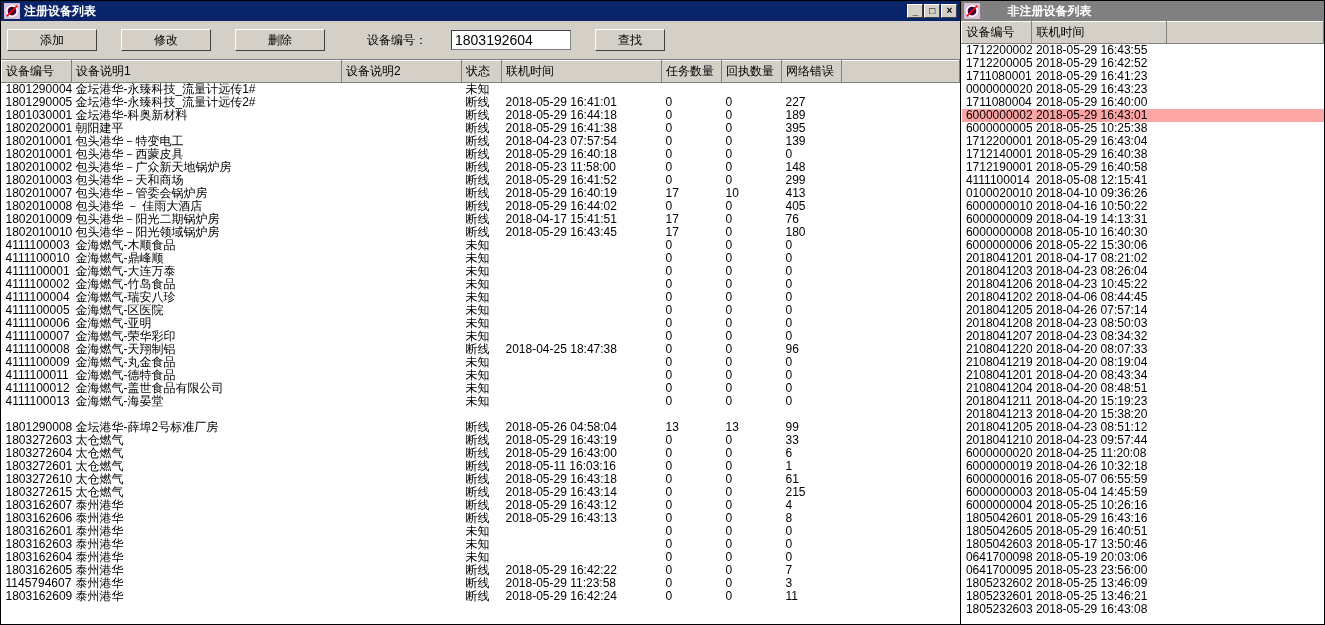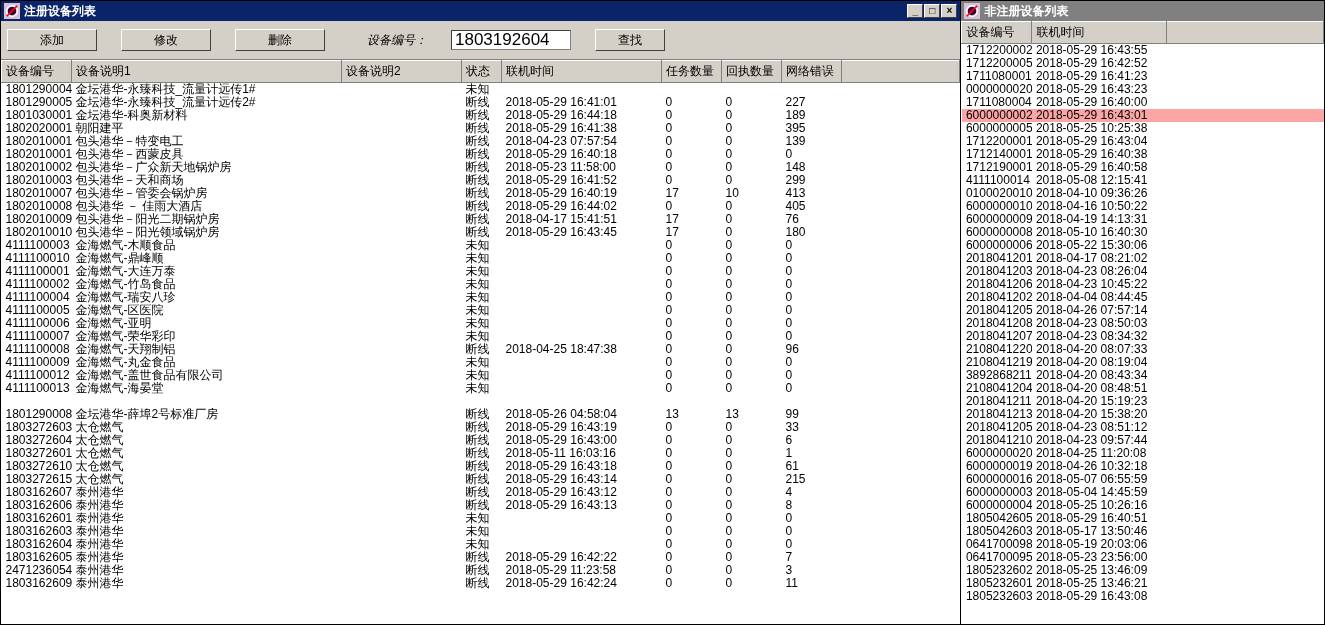--- a/index.html
+++ b/index.html
@@ -1,30 +1,30 @@
 <!DOCTYPE html>
 <html><head>
 <meta charset="utf-8">
 <style>
   * { box-sizing: border-box; margin: 0; padding: 0; font-family: "SimSun", "Microsoft YaHei", Arial, sans-serif; font-size: 12px; }
   body { background: #fff; width: 1325px; height: 625px; overflow: hidden; display: flex; }
   .window { display: flex; flex-direction: column; height: 625px; border: 1px solid #000; }
   .window-left { width: 965px; justify-content: space-between; }
   .window-right { width: 365px; border-left: none; }
   .titlebar { background: linear-gradient(to bottom, #0a246a, #0a246a); color: #fff; display: flex; align-items: center; padding: 2px 3px; height: 20px; font-weight: bold; }
-  .titlebar.inactive { background: #808080; }
+  .titlebar.inactive { background: #808080; gap: 23px; }
   .titlebar .icon { width: 16px; height: 16px; background: #d9c0d9; margin-right: 4px; display: inline-flex; align-items: center; justify-content: center; }
   .titlebar .icon svg { width:14px; height:14px; }
   .titlebar .title { flex: 1; }
   .titlebar .controls { display: flex; gap: 1px; }
   .titlebar .controls .btn { width: 16px; height: 14px; background: #d4d0c8; border: 1px solid #fff; border-right-color:#404040; border-bottom-color:#404040; color: #000; display: flex; align-items: center; justify-content: center; font-family: Arial; font-size: 10px; line-height: 1; }
   .toolbar { background: #d4d0c8; padding: 8px 6px; display: flex; align-items: center; gap: 24px; border-bottom: 1px solid #808080; }
   .toolbar .tbtn { width: 90px; height: 22px; background: #d4d0c8; border: 1px solid #fff; border-right-color:#404040; border-bottom-color:#404040; display: flex; align-items: center; justify-content: center; cursor: pointer; }
-  .toolbar .label { margin-left: 18px; font-style: italic; }
-  .toolbar input { width: 120px; height: 20px; border: 1px solid #808080; border-top-color:#404040; border-left-color:#404040; background: #fff; padding: 0 3px; font-size: 17px; }
+  .toolbar .label { margin-left: 18px; }
+  .toolbar input { width: 120px; height: 20px; border: 1px solid #808080; border-top-color:#404040; border-left-color:#404040; background: #fff; padding: 0 3px; font-size: 14px; }
   .table-wrap { flex: 1; overflow: auto; position: relative; }
   table { border-collapse: collapse; width: 100%; background: #fff; table-layout: fixed; }
   th { background: #d4d0c8; border: 1px solid #fff; border-right-color:#808080; border-bottom-color:#808080; text-align: left; padding: 2px 4px; font-weight: normal; position: sticky; top:0; white-space: nowrap; overflow: hidden; height:18px;margin-top:40px; }
   td { padding: 0 4px; height: 13px; line-height: 13px; white-space: nowrap; overflow: hidden; text-overflow: clip; border: none; }
   tr.selected td { background: #fca5a5; }
   
   .main-table col.c-id { width: 70px; }
   .main-table col.c-d1 { width: 270px; }
   .main-table col.c-d2 { width: 120px; }
   .main-table col.c-st { width: 40px; }
@@ -332,20 +332,31 @@
             <td>金海燃气-丸金食品</td>
             <td></td>
             <td>未知</td>
             <td></td>
             <td>0</td>
             <td>0</td>
             <td>0</td>
             <td></td>
           </tr>
           <tr>
+            <td>4111100011</td>
+            <td>金海燃气-德特食品</td>
+            <td></td>
+            <td>未知</td>
+            <td></td>
+            <td>0</td>
+            <td>0</td>
+            <td>0</td>
+            <td></td>
+          </tr>
+          <tr>
             <td>4111100012</td>
             <td>金海燃气-盖世食品有限公司</td>
             <td></td>
             <td>未知</td>
             <td></td>
             <td>0</td>
             <td>0</td>
             <td>0</td>
             <td></td>
           </tr>
@@ -497,21 +508,21 @@
             <td>泰州港华</td>
             <td></td>
             <td>断线</td>
             <td>2018-05-29 16:42:22</td>
             <td>0</td>
             <td>0</td>
             <td>7</td>
             <td></td>
           </tr>
           <tr>
-            <td>2471236054</td>
+            <td>1145794607</td>
             <td>泰州港华</td>
             <td></td>
             <td>断线</td>
             <td>2018-05-29 11:23:58</td>
             <td>0</td>
             <td>0</td>
             <td>3</td>
             <td></td>
           </tr>
           <tr>
@@ -645,21 +656,21 @@
             <td>2018-04-23 08:26:04</td>
             <td></td>
           </tr>
           <tr>
             <td>2018041206</td>
             <td>2018-04-23 10:45:22</td>
             <td></td>
           </tr>
           <tr>
             <td>2018041202</td>
-            <td>2018-04-04 08:44:45</td>
+            <td>2018-04-06 08:44:45</td>
             <td></td>
           </tr>
           <tr>
             <td>2018041205</td>
             <td>2018-04-26 07:57:14</td>
             <td></td>
           </tr>
           <tr>
             <td>2018041208</td>
             <td>2018-04-23 08:50:03</td>
@@ -674,21 +685,21 @@
             <td>2108041220</td>
             <td>2018-04-20 08:07:33</td>
             <td></td>
           </tr>
           <tr>
             <td>2108041219</td>
             <td>2018-04-20 08:19:04</td>
             <td></td>
           </tr>
           <tr>
-            <td>3892868211</td>
+            <td>2108041201</td>
             <td>2018-04-20 08:43:34</td>
             <td></td>
           </tr>
           <tr>
             <td>2108041204</td>
             <td>2018-04-20 08:48:51</td>
             <td></td>
           </tr>
           <tr>
             <td>2018041211</td>
@@ -726,20 +737,25 @@
             <td></td>
           </tr>
           <tr>
             <td>6000000003</td>
             <td>2018-05-04 14:45:59</td>
             <td></td>
           </tr>
           <tr>
             <td>6000000004</td>
             <td>2018-05-25 10:26:16</td>
+            <td></td>
+          </tr>
+          <tr>
+            <td>1805042601</td>
+            <td>2018-05-29 16:43:16</td>
             <td></td>
           </tr>
           <tr>
             <td>1805042605</td>
             <td>2018-05-29 16:40:51</td>
             <td></td>
           </tr>
           <tr>
             <td>1805042603</td>
             <td>2018-05-17 13:50:46</td>

